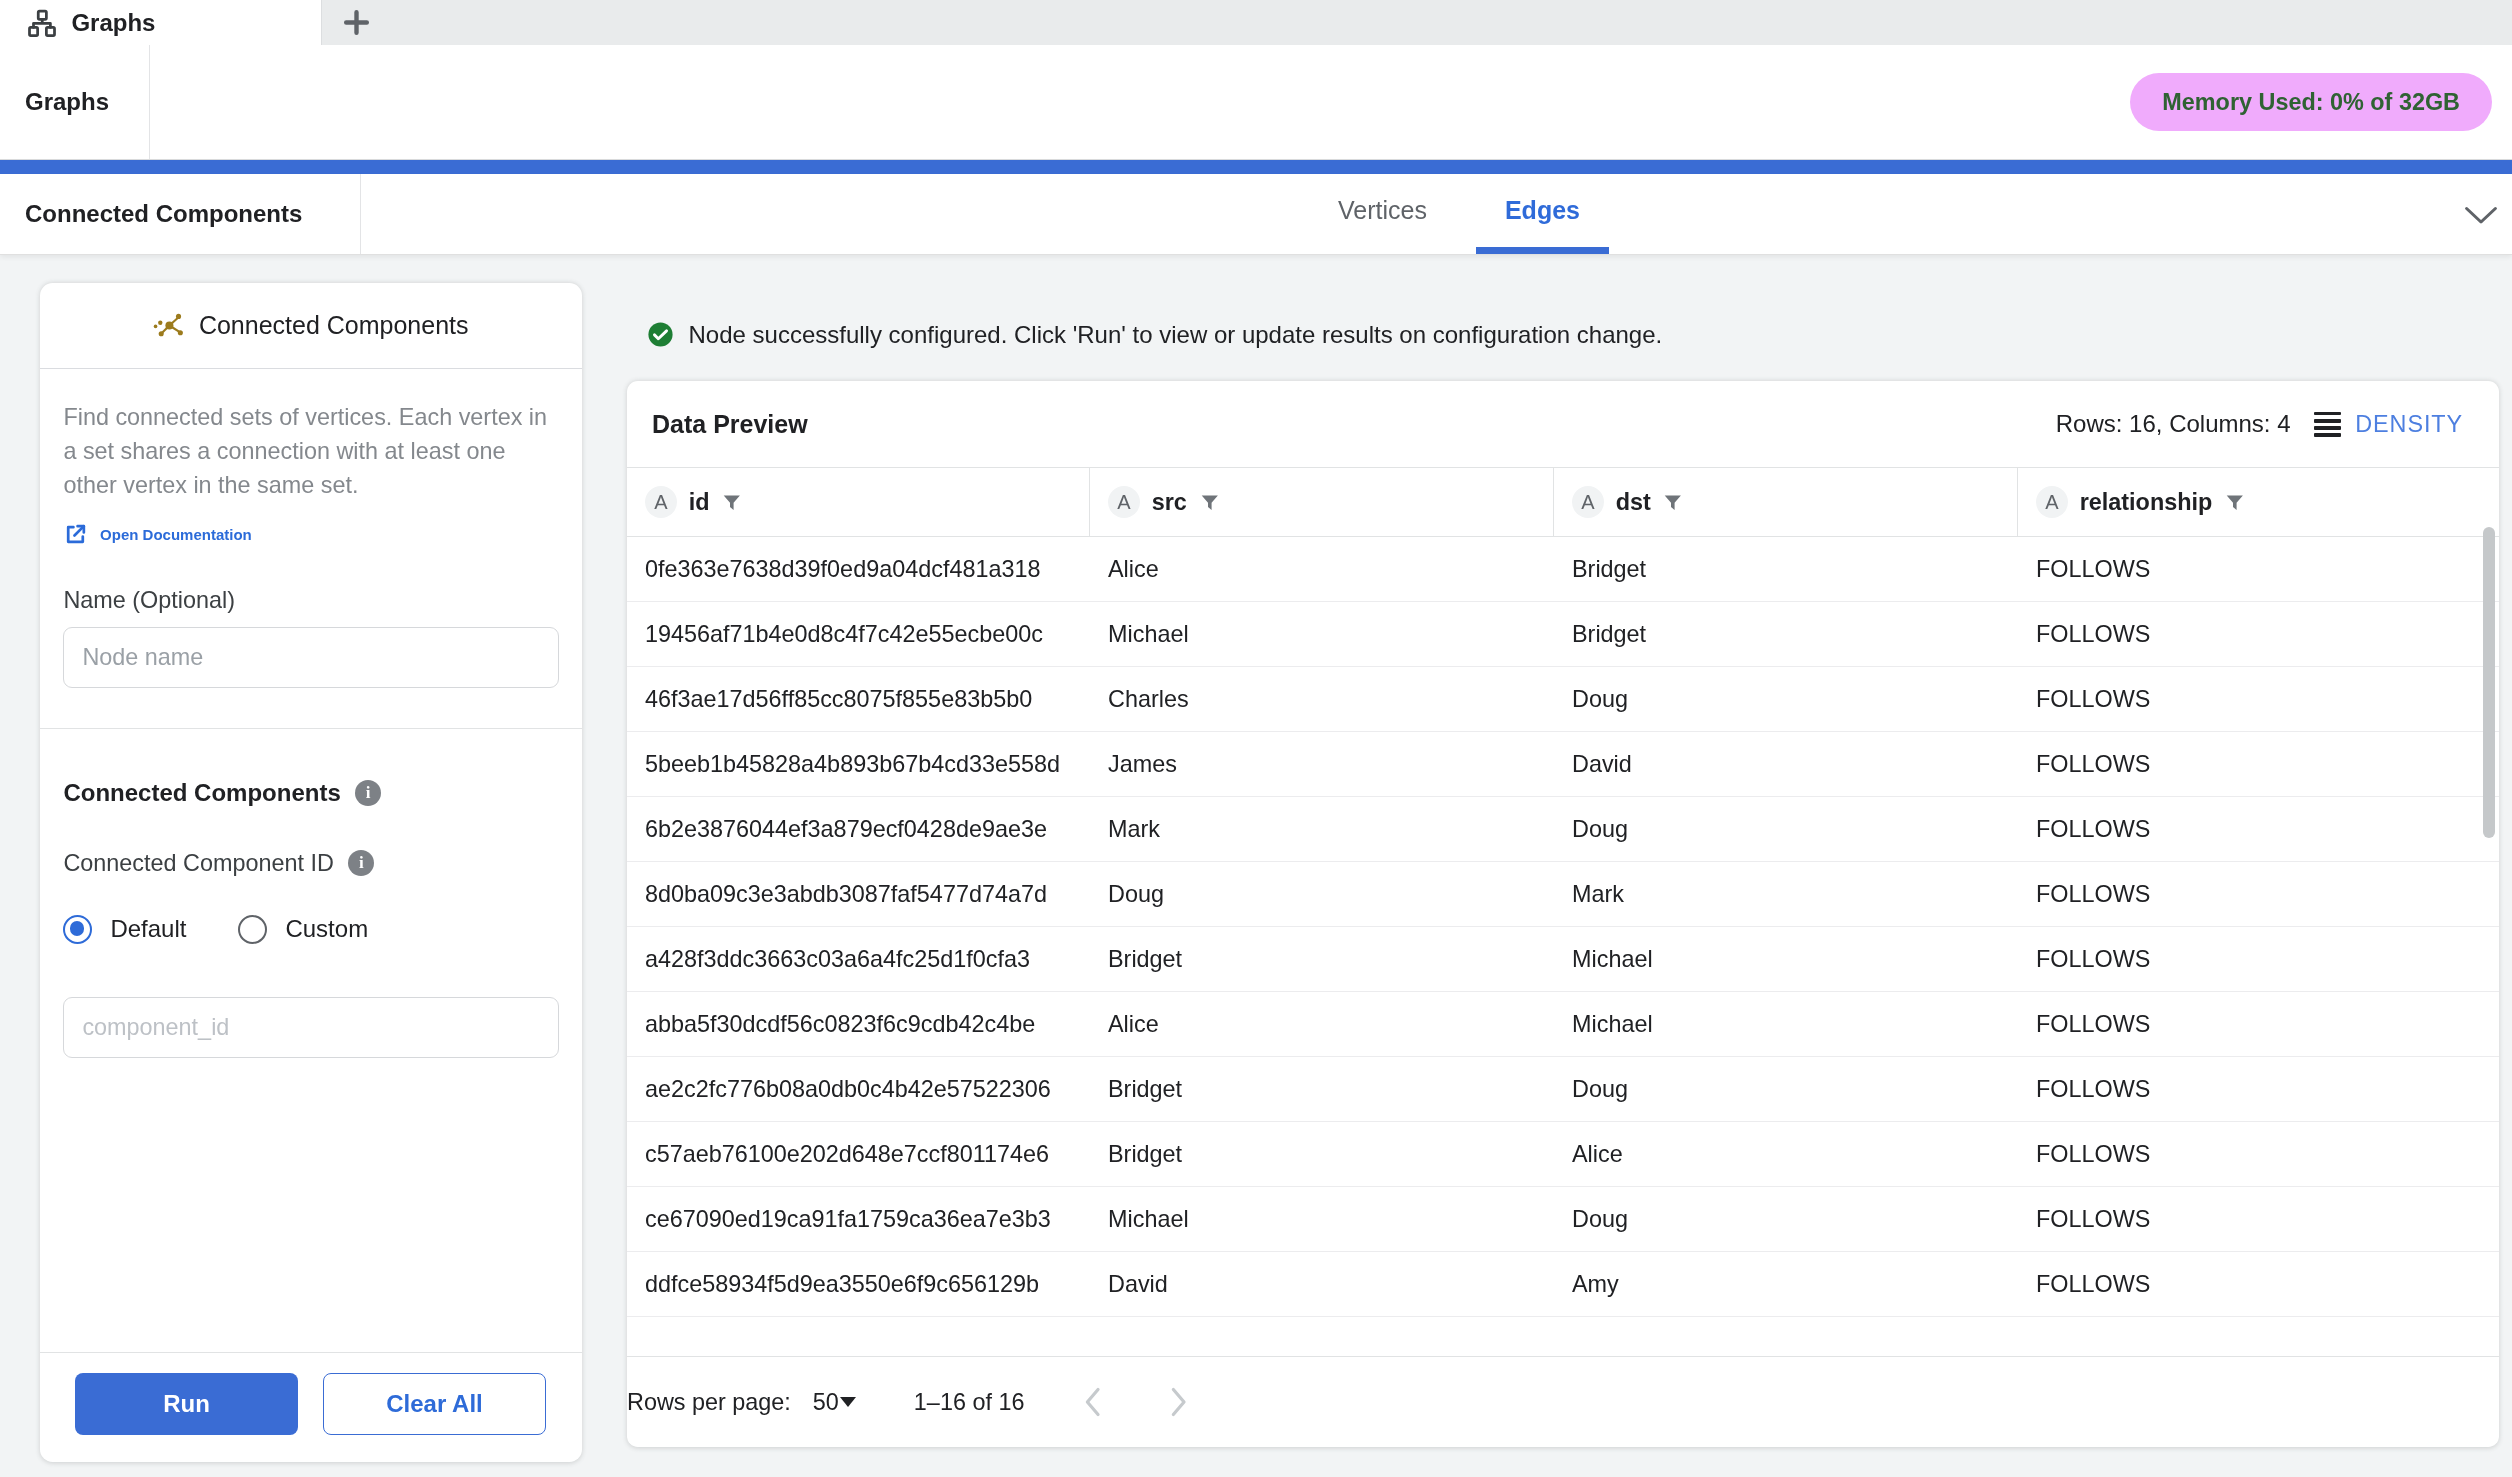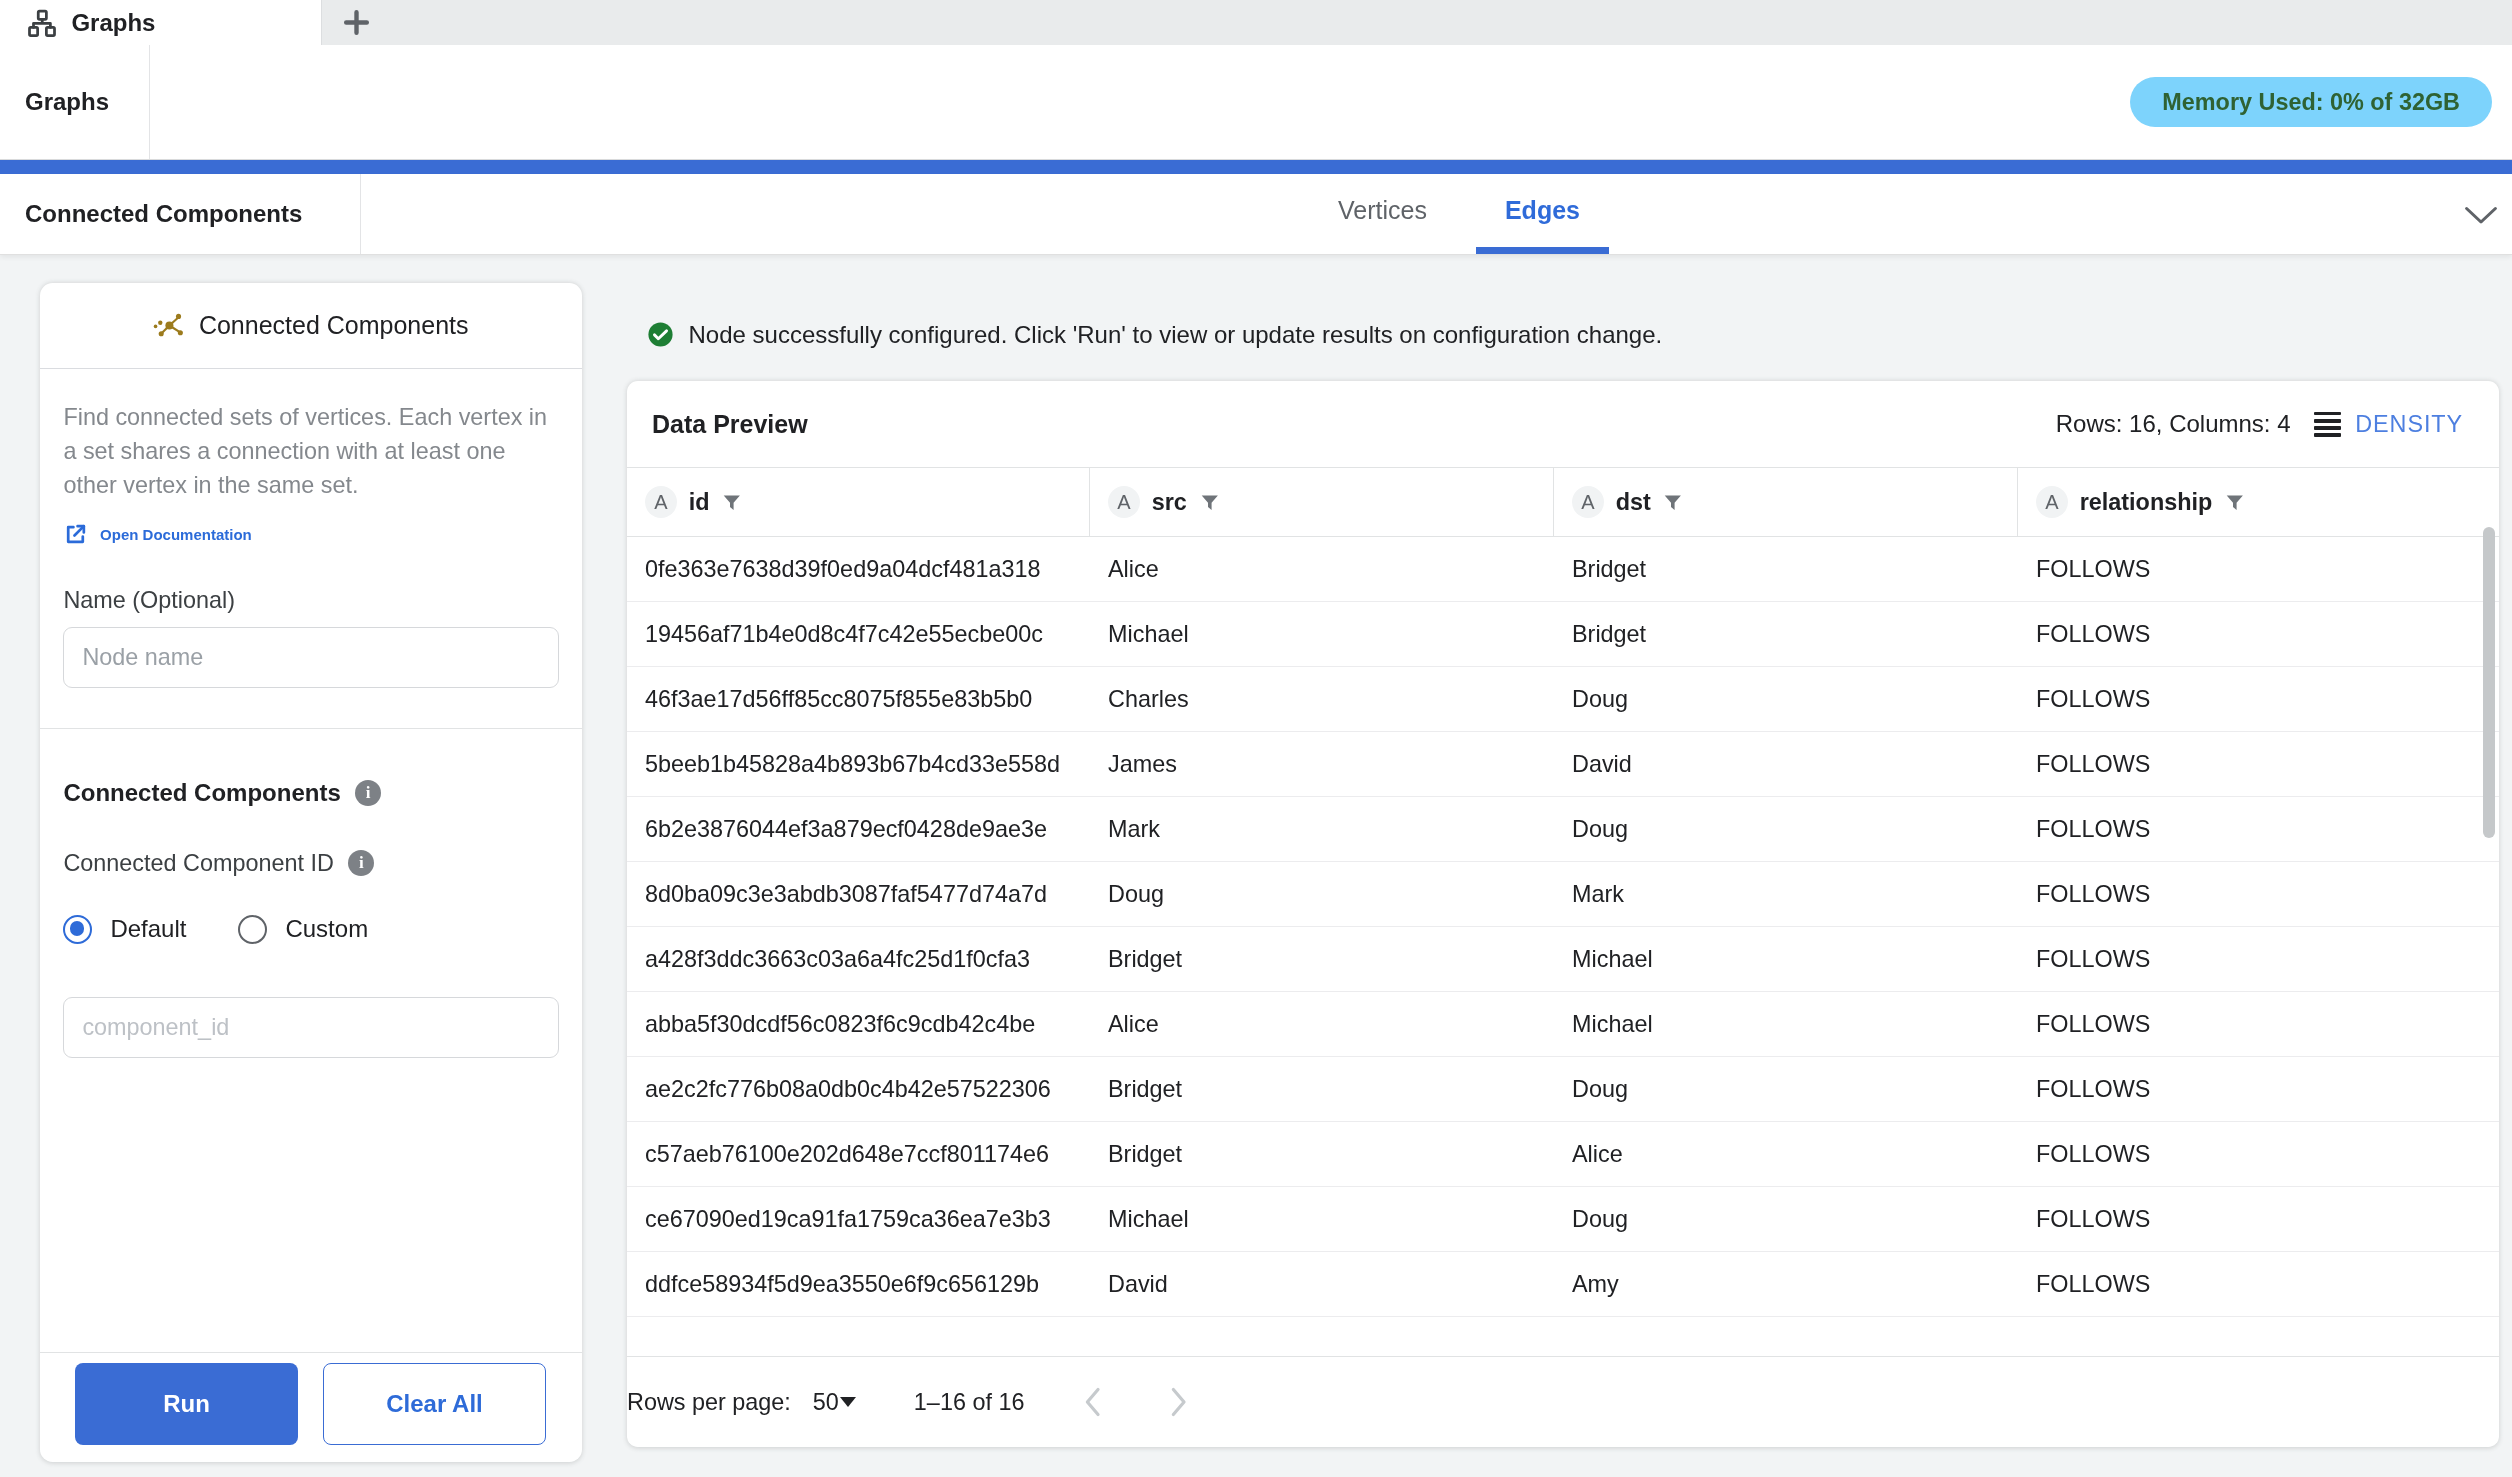--- a/index.html
+++ b/index.html
@@ -13,21 +13,21 @@
   .tabstrip { height:45px; background:#e9ebec; display:flex; align-items:stretch; }
   .app-tab { width:321px; background:#ffffff; display:flex; align-items:center; padding-left:27px; gap:14.4px; }
   .app-tab-label { font-size:24px; font-weight:bold; color:#202124; }
   .newtab-btn { width:70px; display:flex; align-items:center; justify-content:center; border-left:0.9px solid #dcdee0; }
 
   
   .appheader { height:115px; background:#fff; display:flex; align-items:stretch; border-bottom:0.9px solid #d9dadb; }
   .appheader-title-cell { width:150px; display:flex; align-items:center; padding-left:25px; border-right:0.9px solid #e3e4e6; }
   .appheader-title { font-size:24px; font-weight:bold; }
   .appheader-rest { flex:1; display:flex; align-items:center; justify-content:flex-end; padding-right:20px; }
-  .memory-pill { height:50px; background:#7dd3fc; color:#2f6233; border-radius:29px; display:flex; align-items:center; padding:0 32px; font-size:23.4px; font-weight:bold; }
+  .memory-pill { height:58px; background:#f0abfc; color:#2f6233; border-radius:29px; display:flex; align-items:center; padding:0 32px; font-size:23.4px; font-weight:bold; }
 
   .bluebar { height:14.4px; background:#3a6cd4; }
 
   
   .sectionbar { height:81px; background:#fff; display:flex; align-items:stretch; position:relative; border-bottom:0.9px solid #e0e0e0; box-shadow:0 2.7px 5.4px rgba(0,0,0,.07); z-index:5; }
   .section-title-cell { width:361px; display:flex; align-items:center; padding-left:25px; border-right:0.9px solid #e3e4e6; }
   .section-title { font-size:24px; font-weight:bold; }
   .view-tabs { position:absolute; left:1309px; top:0; height:100%; display:flex; gap:20px; }
   .view-tab { height:100%; display:flex; align-items:center; padding:0 29px; font-size:25px; color:#5f6368; cursor:pointer; border-bottom:7.2px solid transparent; }
   .view-tab.active { color:#2f6bd9; font-weight:bold; border-bottom-color:#3a6cd4; }
@@ -57,21 +57,21 @@
   .id-label { font-size:23.4px; color:#3c4043; }
   .radio-row { margin-top:38px; display:flex; align-items:center; gap:52px; }
   .radio-opt { display:flex; align-items:center; gap:18px; cursor:pointer; }
   .radio-circle { width:29px; height:29px; border-radius:50%; border:2.7px solid #5f6368; position:relative; background:#fff; }
   .radio-circle.sel { border-color:#2e6bd8; }
   .radio-circle.sel::after { content:""; position:absolute; left:4.5px; top:4.5px; width:14.4px; height:14.4px; border-radius:50%; background:#2e6bd8; }
   .radio-label { font-size:24px; }
   .comp-input-wrap { margin-top:41px; }
   .card-spacer { flex:1; }
   .card-foot { flex:0 0 110px; border-top:0.9px solid #e1e3e4; display:flex; align-items:center; padding:0 36px 7.2px 35px; gap:25px; }
-  .btn { height:82px; width:223px; border-radius:8px; font-size:24px; font-weight:bold; display:flex; align-items:center; justify-content:center; cursor:pointer; font-family:"Liberation Sans",sans-serif; }
+  .btn { height:62px; width:223px; border-radius:8px; font-size:24px; font-weight:bold; display:flex; align-items:center; justify-content:center; cursor:pointer; font-family:"Liberation Sans",sans-serif; }
   .btn-run { background:#3a6cd4; color:#fff; border:none; }
   .btn-clear { background:#fff; color:#2e6bd8; border:1.8px solid #3a6cd4; }
 
   
   .status-row { position:absolute; left:646px; top:65px; display:flex; align-items:center; gap:13.5px; }
   .status-text { font-size:24px; color:#202124; }
 
   
   .data-card { position:absolute; left:627px; top:126px; width:1872px; height:1066px; background:#fff; border-radius:10.8px;
     box-shadow:0 0.9px 5.4px rgba(60,64,67,.20); display:flex; flex-direction:column; overflow:hidden; }

